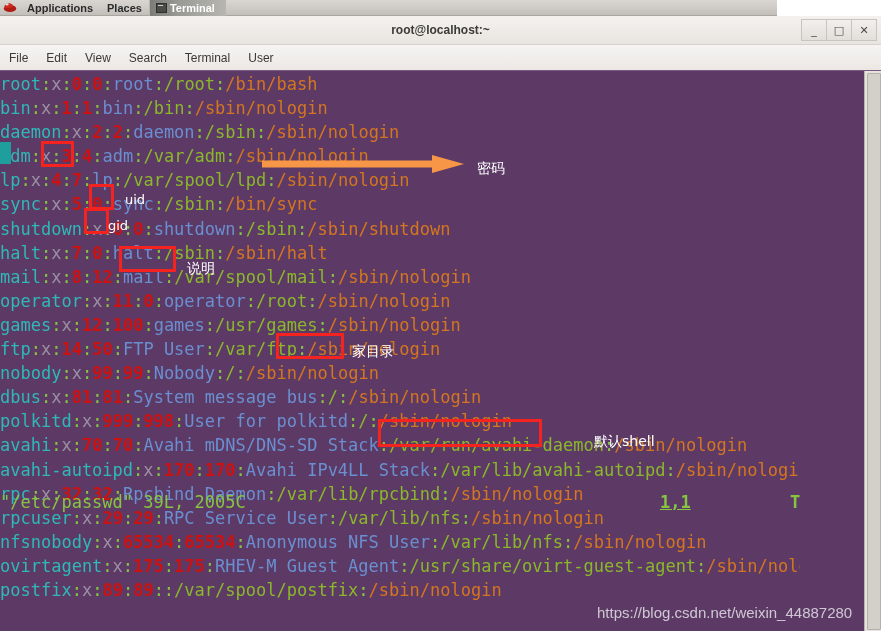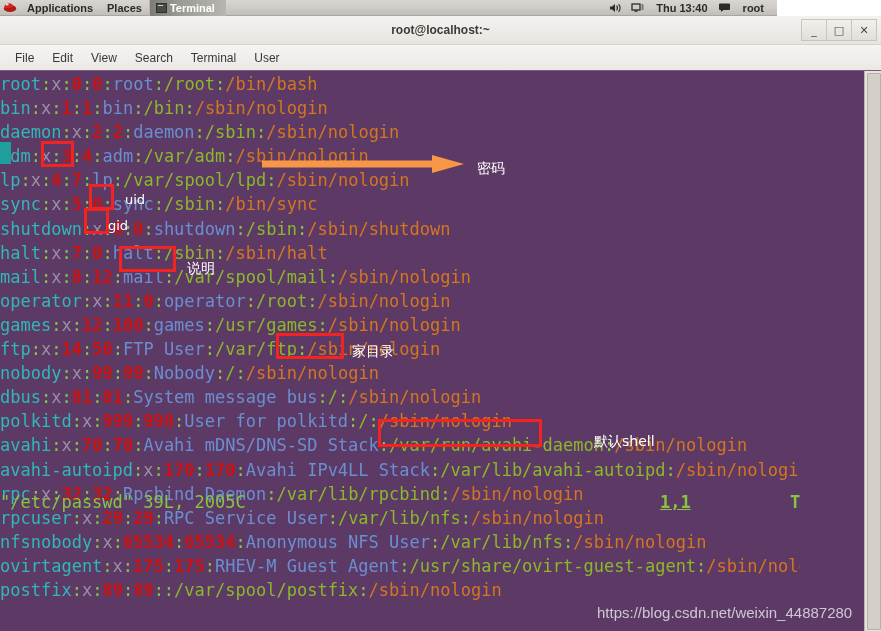--- a/index.html
+++ b/index.html
@@ -73,21 +73,20 @@
     border: 1px solid #c8c4be;
     margin-left: -1px;
     display: flex; align-items: center; justify-content: center;
     font-size: 11px; color: #4a4944;
     font-family: "DejaVu Sans", sans-serif;
   }
   #menu-bar {
     height: 25px;
     background: linear-gradient(to bottom, #f6f4f2 0%, #ebe8e4 100%);
     display: flex; align-items: center;
-    padding-left: 6px;
     border-bottom: 1px solid #cfcbc5;
   }
   .menu-item {
     font-size: 12px; color: #3a3936;
     padding: 2px 9px;
   }
 
   
   #terminal-body {
     position: absolute;
@@ -198,43 +197,20 @@
         <ellipse cx="4.2" cy="2.6" rx="1.5" ry="1.0" fill="#e8e5e1"></ellipse>
       </svg>
     </span>
     <span class="panel-item">Applications</span>
     <span class="panel-item">Places</span>
     <span id="panel-terminal-task">
       <span class="mini-term"></span>
       <span>Terminal</span>
     </span>
   </div>
-  <div class="panel-right">
-    <span class="panel-icon">
-      <svg width="14" height="12" viewBox="0 0 14 12">
-        <path d="M1 4.5 h2.2 L6 2 v8 L3.2 7.5 H1 Z" fill="#2b2b2b"></path>
-        <path d="M7.6 3.6 q1.8 2.4 0 4.8" stroke="#2b2b2b" stroke-width="1.1" fill="none"></path>
-        <path d="M9.6 2.2 q3 3.8 0 7.6" stroke="#2b2b2b" stroke-width="1.1" fill="none"></path>
-      </svg>
-    </span>
-    <span class="panel-icon">
-      <svg width="14" height="12" viewBox="0 0 14 12">
-        <rect x="1" y="2" width="8" height="6" fill="none" stroke="#2b2b2b" stroke-width="1.3"></rect>
-        <rect x="3.5" y="8.4" width="3" height="1.4" fill="#2b2b2b"></rect>
-        <path d="M10.5 3 l2 0 M10.5 5 l2 0 M10.5 7 l2 0" stroke="#2b2b2b" stroke-width="1.1"></path>
-      </svg>
-    </span>
-    <span class="panel-item">Thu 13:40</span>
-    <span class="panel-icon">
-      <svg width="13" height="12" viewBox="0 0 13 12">
-        <path d="M1 1.6 h9 a1 1 0 0 1 1 1 v4.4 a1 1 0 0 1 -1 1 h-5.4 l-2.6 2 v-2 h-1 a1 1 0 0 1 -1 -1 v-4.4 a1 1 0 0 1 1 -1 z" fill="#2b2b2b"></path>
-      </svg>
-    </span>
-    <span class="panel-item">root</span>
-  </div>
 </div>
 
 <div id="terminal-window">
 
   <div id="title-bar">
     <span id="window-title">root@localhost:~</span>
     <div id="window-buttons">
       <span class="win-btn">_</span>
       <span class="win-btn">□</span>
       <span class="win-btn">✕</span>

